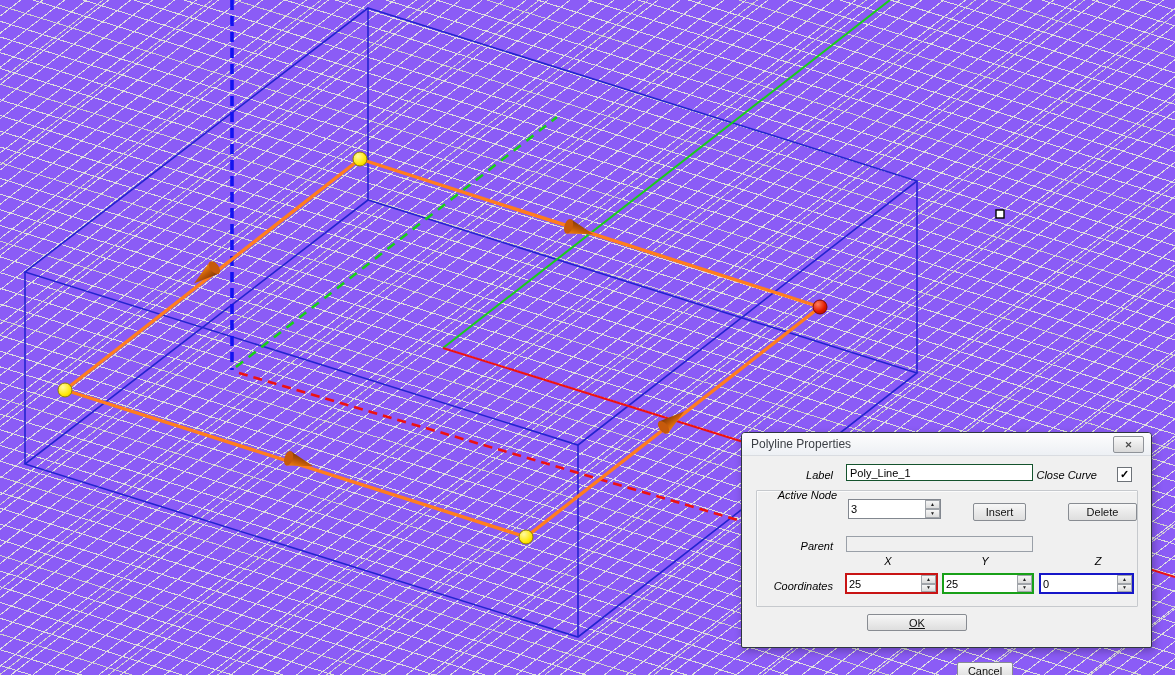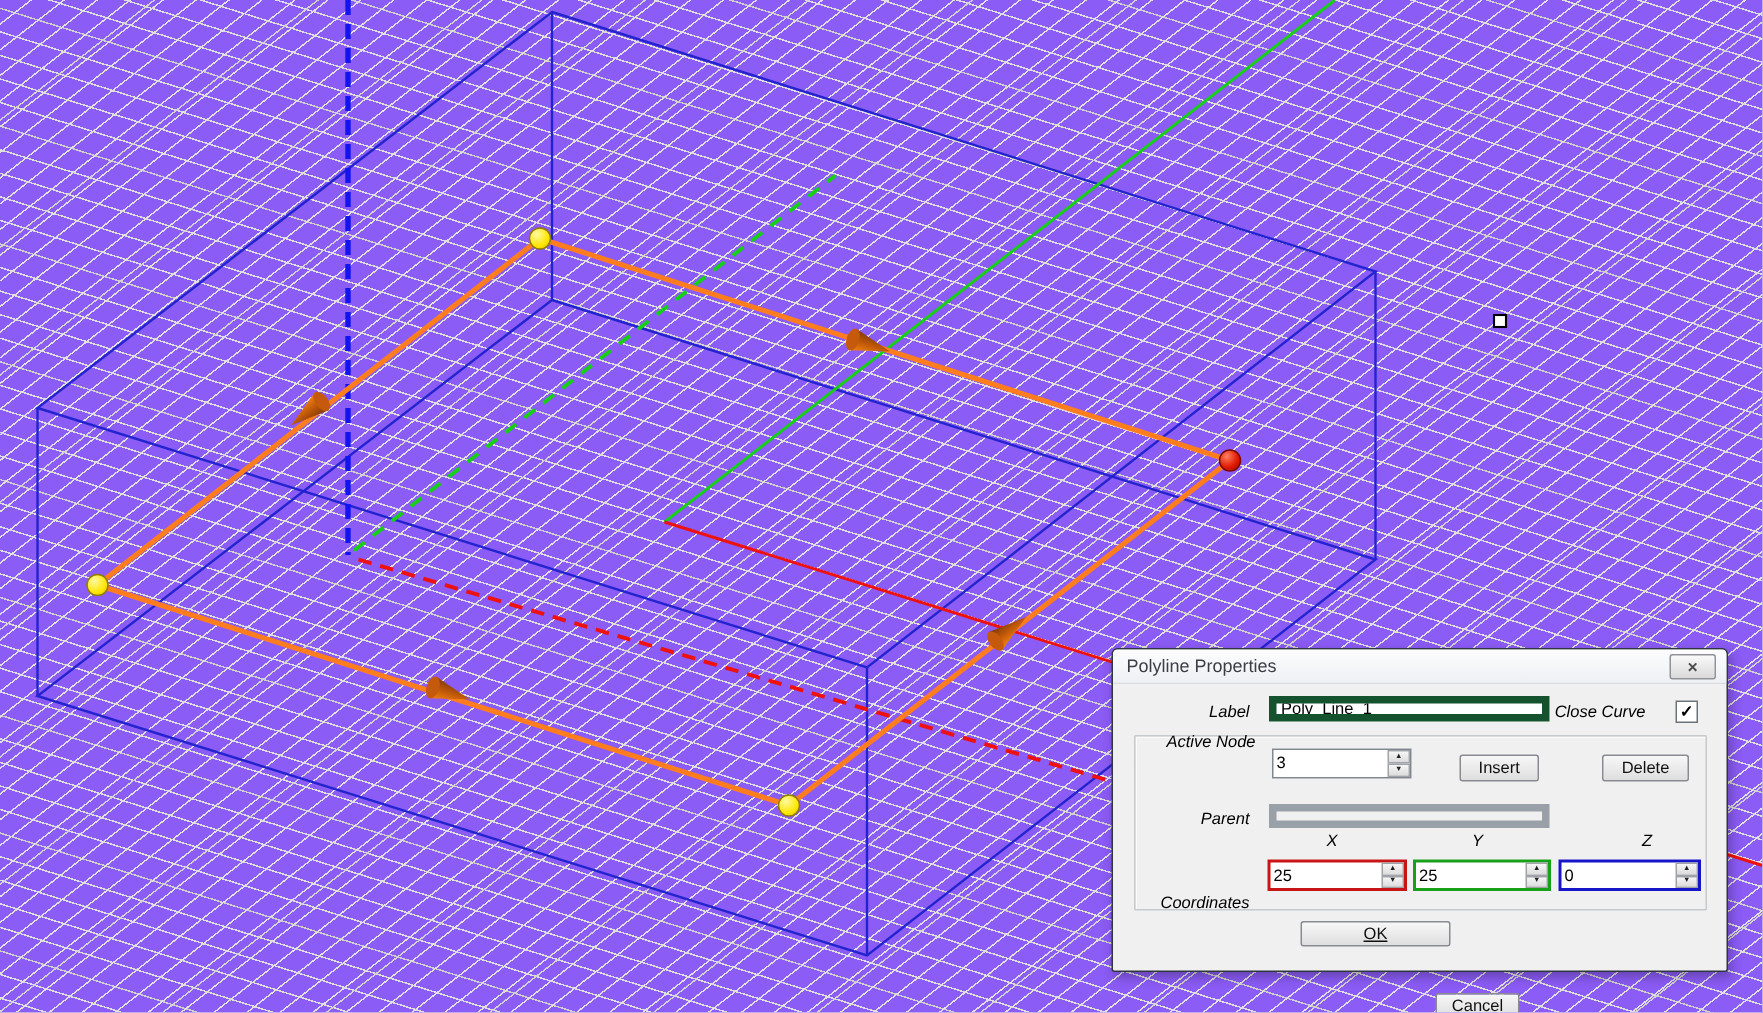--- a/index.html
+++ b/index.html
@@ -20,21 +20,21 @@
     background:#f0f0f0;border:1px solid #2f3640;border-radius:4px 4px 2px 2px;
     box-shadow:2px 3px 8px rgba(0,0,0,.28);font-size:11px;color:#000;}
   .titlebar{position:relative;height:22px;background:linear-gradient(#fdfdfe,#edf0f4);
     border-bottom:1px solid #d9dce1;border-radius:3px 3px 0 0;}
   .title{position:absolute;left:9px;top:0;line-height:22px;font-size:12px;color:#3b3f45;}
   .close-btn{position:absolute;top:3px;right:7px;width:29px;height:15px;
     background:linear-gradient(#fafafa,#d9d9d9);border:1px solid #8f9399;border-radius:2px;
     display:flex;align-items:center;justify-content:center;font-size:9px;font-weight:bold;color:#4a4a4a;cursor:default;}
   .lbl{position:absolute;white-space:nowrap;font-style:italic;}
   .r-lbl{text-align:right;}
-  .field{position:absolute;border:5px solid #14532d;background:#fff;font:11px "Liberation Sans",sans-serif;padding:0 3px;box-sizing:border-box;outline:none;}
+  .field{position:absolute;border:1px solid #14532d;background:#fff;font:11px "Liberation Sans",sans-serif;padding:0 3px;box-sizing:border-box;outline:none;}
   .field:disabled,.field.disabled{background:#f0f0f0;border-color:#9aa0a8;}
   .groupbox{position:absolute;left:14px;top:57px;width:380px;height:115px;
     border:1px solid #c6c9cd;box-shadow:inset 1px 1px 0 #fbfbfb;border-radius:1px;}
   .btn{position:absolute;display:flex;align-items:center;justify-content:center;
     background:linear-gradient(#f7f7f7,#dedede);border:1px solid #888c92;border-radius:2px;
     font-size:11px;color:#111;box-sizing:border-box;cursor:default;}
   .spin{position:absolute;display:flex;background:#fff;border:1px solid #82878f;box-sizing:border-box;}
   .spin input{flex:1;min-width:0;border:none;outline:none;background:transparent;
     font:11px "Liberation Sans",sans-serif;padding:0 2px;}
   .spin .btns{width:15px;display:flex;flex-direction:column;}
@@ -128,30 +128,30 @@
 
     <span class="lbl r-lbl" style="left:0;width:95px;top:56px;">Active Node</span>
     <div class="spin" style="left:106px;top:66px;width:93px;height:20px;">
       <input value="3" style="">
       <div class="btns">
         <div>▲</div>
         <div>▼</div>
       </div>
     </div>
     <button class="btn" style="left:231px;top:70px;width:53px;height:18px;">Insert</button>
-    <button class="btn" style="left:326px;top:70px;width:58px;height:18px;">Delete</button>
+    <button class="btn" style="left:326px;top:70px;width:69px;height:18px;">Delete</button>
 
     <span class="lbl r-lbl" style="left:0;width:91px;top:107px;text-align:right;">Parent</span>
     <input class="field disabled" style="left: 104px; top: 103px; width: 187px; height: 16px;" disabled="" value="">
 
     <span class="lbl" style="left:106px;width:80px;top:122px;text-align:center;">X</span>
     <span class="lbl" style="left:203px;width:80px;top:122px;text-align:center;">Y</span>
     <span class="lbl" style="left:316px;width:80px;top:122px;text-align:center;">Z</span>
 
-    <span class="lbl r-lbl" style="left:0;width:91px;top:147px;margin-top:16px;">Coordinates</span>
+    <span class="lbl r-lbl" style="left:0;width:91px;top:147px;">Coordinates</span>
     <div class="spin c-red" style="left:103px;top:140px;width:93px;height:21px;">
       <input value="25" style="">
       <div class="btns">
         <div>▲</div>
         <div>▼</div>
       </div>
     </div>
     <div class="spin c-green" style="left:200px;top:140px;width:92px;height:21px;">
       <input value="25" style="">
       <div class="btns">

